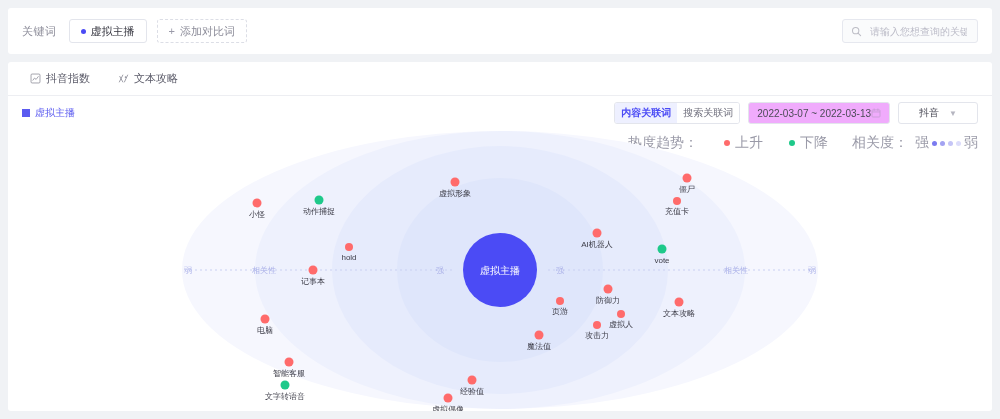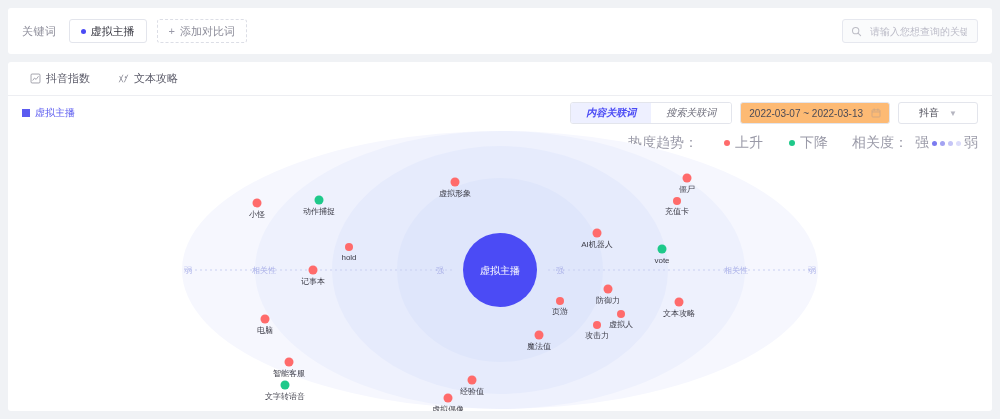--- a/index.html
+++ b/index.html
@@ -69,27 +69,27 @@
   .tab .help { width: 9px; height: 9px; opacity:.5; }
 
   
   .filters { height: 34px; display: flex; align-items: center; padding: 0 14px; }
   .series-legend { display: flex; align-items: center; gap: 5px; font-size: 10px; color: #5b5bf0; }
   .sq { width: 8px; height: 8px; background: #5b5bf0; display:inline-block; }
 
   .filters-right { margin-left: auto; display: flex; align-items: center; gap: 8px; }
   .seg { display: flex; border: 1px solid #e3e5ec; border-radius: 3px; overflow: hidden; height: 22px; }
   .seg > div {
-    padding: 0 15px; display: flex; align-items: center;
-    font-size: 10px; color: #6c6c7a; cursor: pointer; background:#fff;font-style:italic;
+    padding: 0 6px; display: flex; align-items: center;
+    font-size: 10px; color: #6c6c7a; cursor: pointer; background:#fff;
   }
   .seg > div.on { background: #eef0ff; color: #4b4bf5; font-weight: bold; }
   .datebox {
-    height: 22px; border: 1px solid #e3e5ec; border-radius: 3px; background:#fdba74;
-    display: flex; align-items: center; gap: 8px; padding: 0 8px;
+    height: 22px; border: 1px solid #e3e5ec; border-radius: 3px; background:#f0abfc;
+    display: flex; align-items: center; padding: 0 8px;
     font-size: 10px; color: #4b4b57; cursor: pointer;
   }
   .cal-ic { width: 10px; height: 10px; opacity:.45; }
   .selectbox {
     width: 80px; height: 22px; border: 1px solid #e3e5ec; border-radius: 3px; background:#fff;
     display: flex; align-items: center; padding: 0 20px;
     font-size: 10px; color: #4b4b57; cursor: pointer;
   }
   .selectbox .caret { margin-left: auto; font-size: 8px; color: #b5b5c0; }
 

